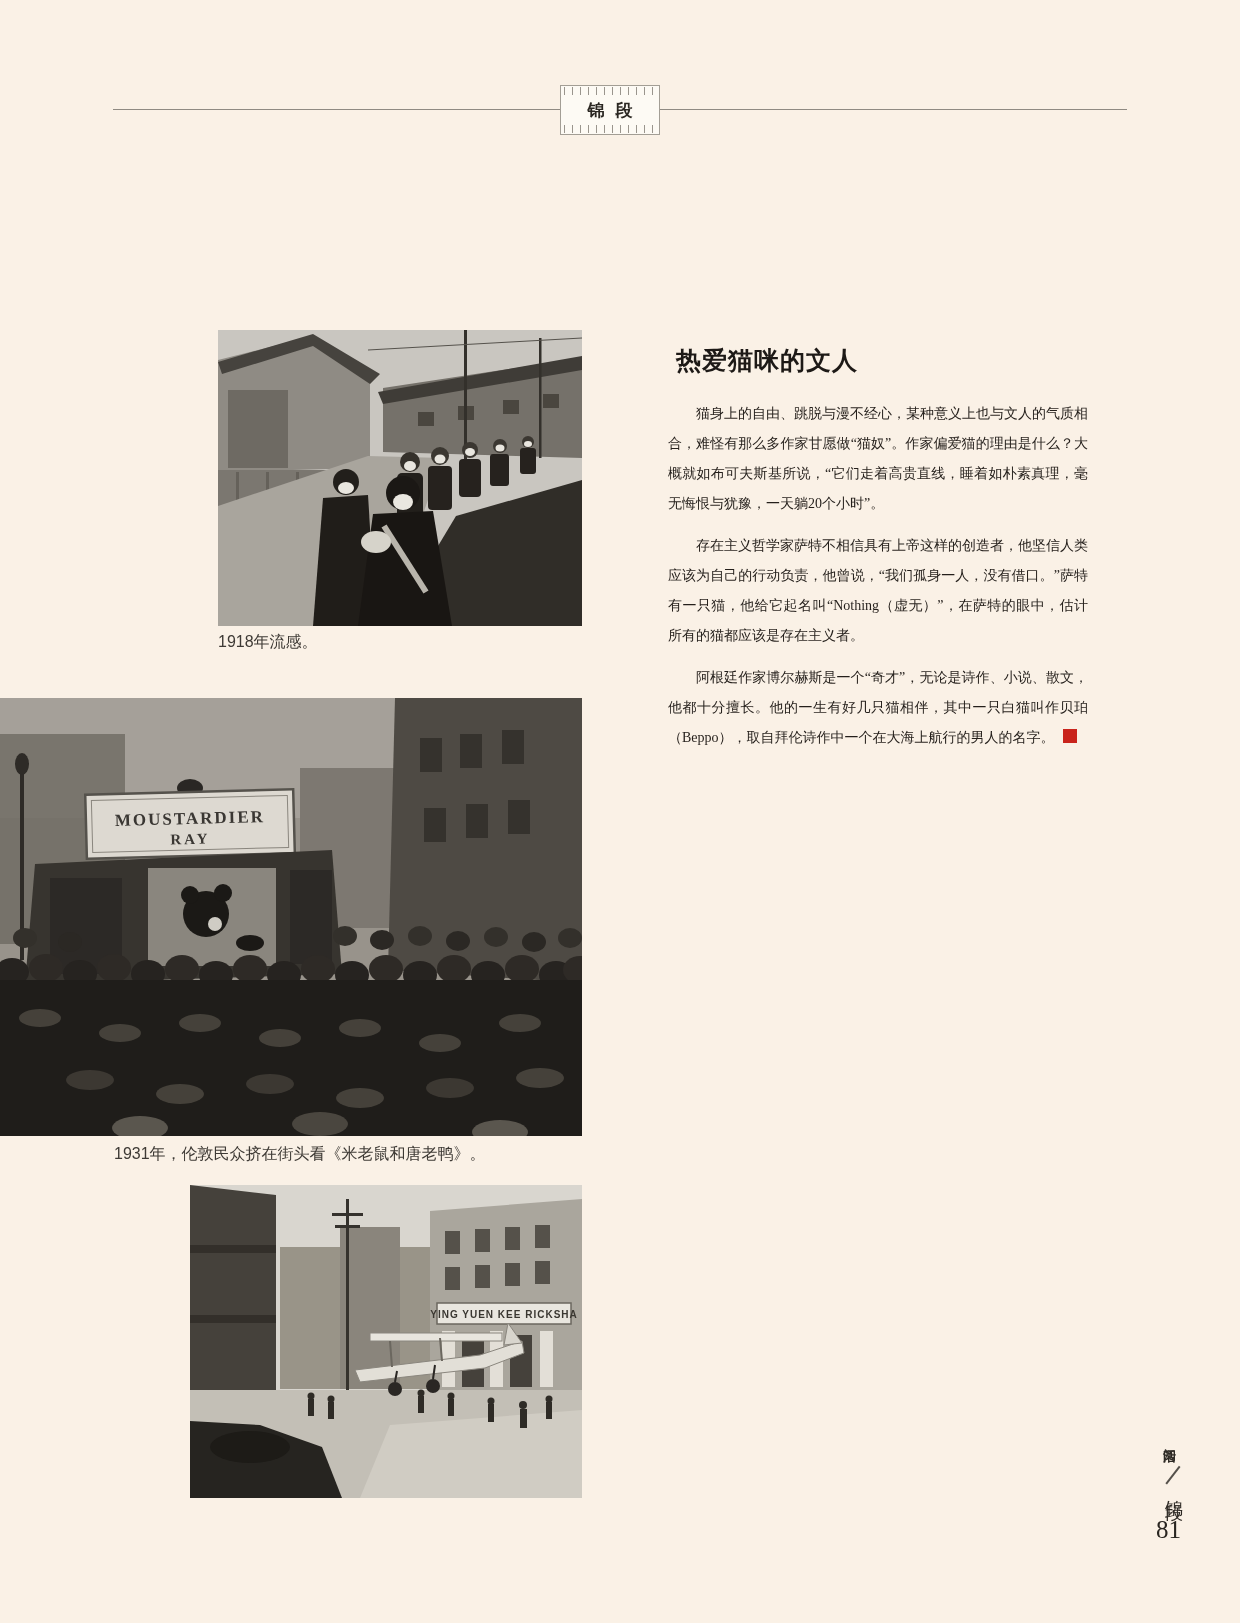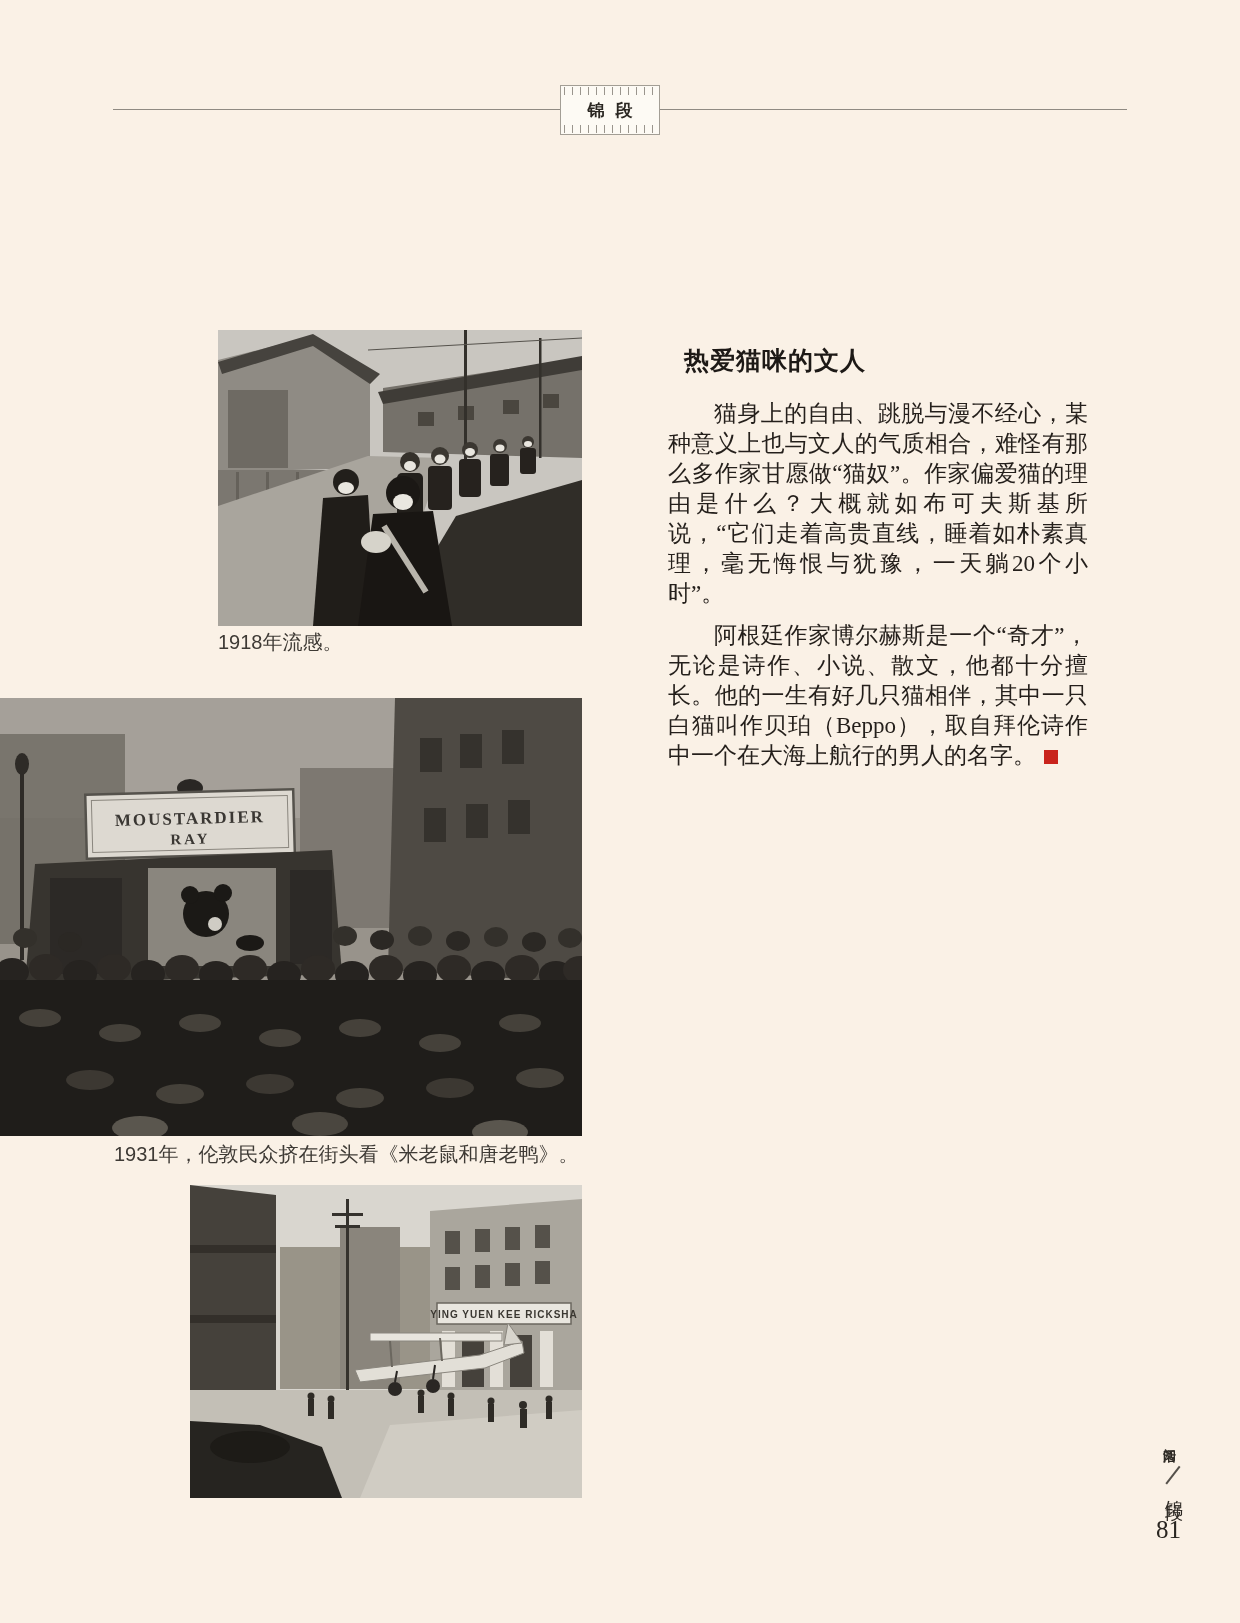--- a/index.html
+++ b/index.html
@@ -24,29 +24,29 @@
   .stamp-teeth.bottom{bottom:1px;}
   .stamp-label{font-size:17px;letter-spacing:11px;padding-left:11px;color:#2b2722;font-weight:bold;}
 
   
   .photo{position:absolute;display:block;line-height:0;}
   .photo svg{display:block;}
   .photo1{left:218px;top:330px;width:364px;height:296px;}
   .photo2{left:0;top:698px;width:582px;height:438px;}
   .photo3{left:190px;top:1185px;width:392px;height:227px;}
   .caption{position:absolute;font-family:"Liberation Sans","DejaVu Sans",sans-serif;
-           font-size:20px;color:var(--cap);line-height:22px;}
+           font-size:16px;color:var(--cap);line-height:22px;}
   .cap1{left:218px;top:631px;}
   .cap2{left:114px;top:1143px;}
   .cap3{left:187px;top:1502px;}
 
   
   .article{position:absolute;left:668px;top:344px;width:420px;}
-  .article h1{font-size:25px;font-weight:bold;letter-spacing:1px;margin:0 16px 22px;color:#1d1916;}
-  .article p{font-size:23px;line-height:30px;text-align:justify;text-indent:2em;
+  .article h1{font-size:25px;font-weight:bold;letter-spacing:1px;margin:0 8px 22px;color:#1d1916;}
+  .article p{font-size:14px;line-height:30px;text-align:justify;text-indent:2em;
              margin:0 0 12px;color:var(--ink);}
   .article p:last-child{margin-bottom:0;}
   .end-square{display:inline-block;width:14px;height:14px;background:var(--red);
               margin-left:8px;vertical-align:-1px;}
 
   
   .f-top{position:absolute;left:1160px;top:1438px;writing-mode:vertical-rl;
          font-family:"Liberation Sans","DejaVu Sans",sans-serif;font-weight:bold;
          font-size:13px;letter-spacing:2px;color:#2e2a25;}
   .f-slash{position:absolute;left:1172px;top:1464px;width:1.5px;height:22px;
@@ -276,20 +276,21 @@
       </g>
 
       <polygon points="0,236 70,240 132,262 152,313 0,313" fill="#262420"></polygon>
       <ellipse cx="60" cy="262" rx="40" ry="16" fill="#1d1b17"></ellipse>
     </svg>
   </figure>
 
   <section class="article">
     <h1>热爱猫咪的文人</h1>
     <p>猫身上的自由、跳脱与漫不经心，某种意义上也与文人的气质相合，难怪有那么多作家甘愿做“猫奴”。作家偏爱猫的理由是什么？大概就如布可夫斯基所说，“它们走着高贵直线，睡着如朴素真理，毫无悔恨与犹豫，一天躺20个小时”。</p>
+    <p>存在主义哲学家萨特不相信具有上帝这样的创造者，他坚信人类应该为自己的行动负责，他曾说，“我们孤身一人，没有借口。”萨特有一只猫，他给它起名叫“Nothing（虚无）”，在萨特的眼中，估计所有的猫都应该是存在主义者。</p>
     <p><span>阿根廷作家博尔赫斯是一个“奇才”，无论是诗作、小说、散文，他都十分擅长。他的一生有好几只猫相伴，其中一只白猫叫作贝珀（Beppo），取自拜伦诗作中一个在大海上航行的男人的名字。</span><span class="end-square"></span></p>
   </section>
 
   <div class="f-top">阅活</div>
   <div class="f-slash"></div>
   <div class="f-bottom">锦段</div>
   <div class="f-page">81</div>
 
 </div>
 

